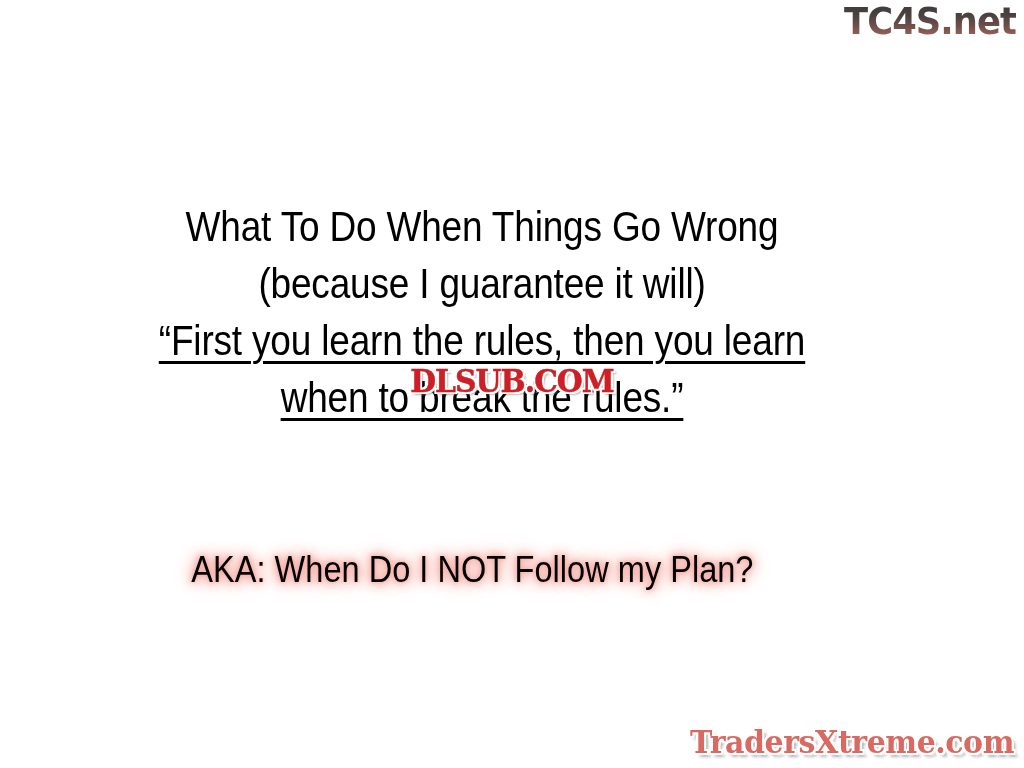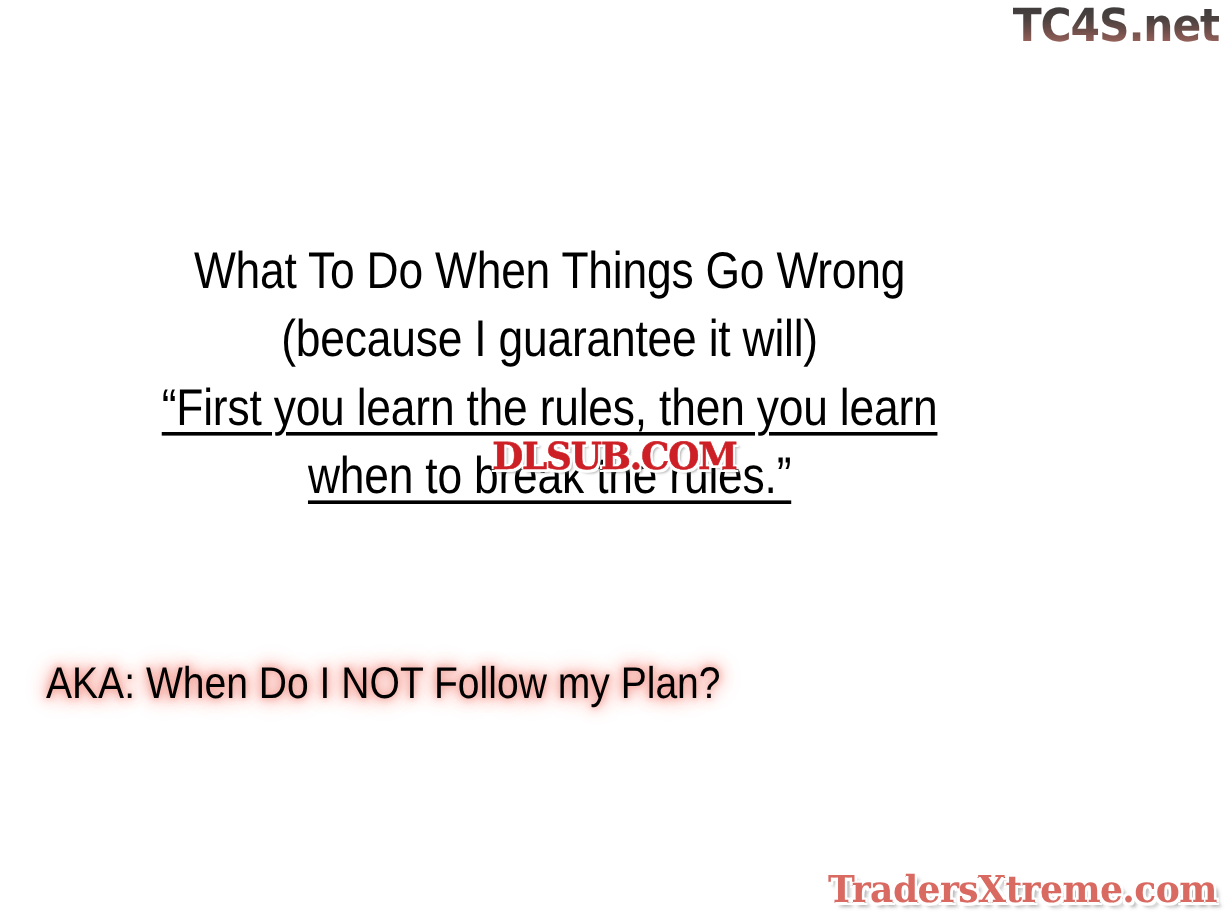--- a/index.html
+++ b/index.html
@@ -50,20 +50,21 @@
     transform-origin: right top;
   }
 
   
   .body-block {
     position: absolute;
     left: 0;
     top: 198px;
     width: 916px;
     text-align: center;
+    padding-left: 24px;
   }
 
   .line {
     font-family: "Liberation Sans", sans-serif;
     font-size: 43px;
     line-height: 57px;
     color: #000000;
     white-space: nowrap;
     letter-spacing: -0.2px;
     transform: scaleX(0.86);
@@ -94,23 +95,24 @@
        0 2px 0 #ffffff,  0 -2px 0 #ffffff,
        2px 2px 0 #ffffff, -2px 2px 0 #ffffff,
        2px -2px 0 #ffffff, -2px -2px 0 #ffffff,
        3px 3px 2px rgba(120,120,120,0.55);
     z-index: 5;
   }
 
   
   .aka-line {
     position: absolute;
-    left: 0;
+    left: 16px;
     top: 546px;
     width: 912px;
+    text-align: center;
   }
   .aka-text {
     display: inline-block;
     font-family: "Liberation Sans", sans-serif;
     font-size: 37px;
     line-height: 48px;
     color: #000000;
     white-space: nowrap;
     transform: scaleX(0.88);
     text-shadow:

